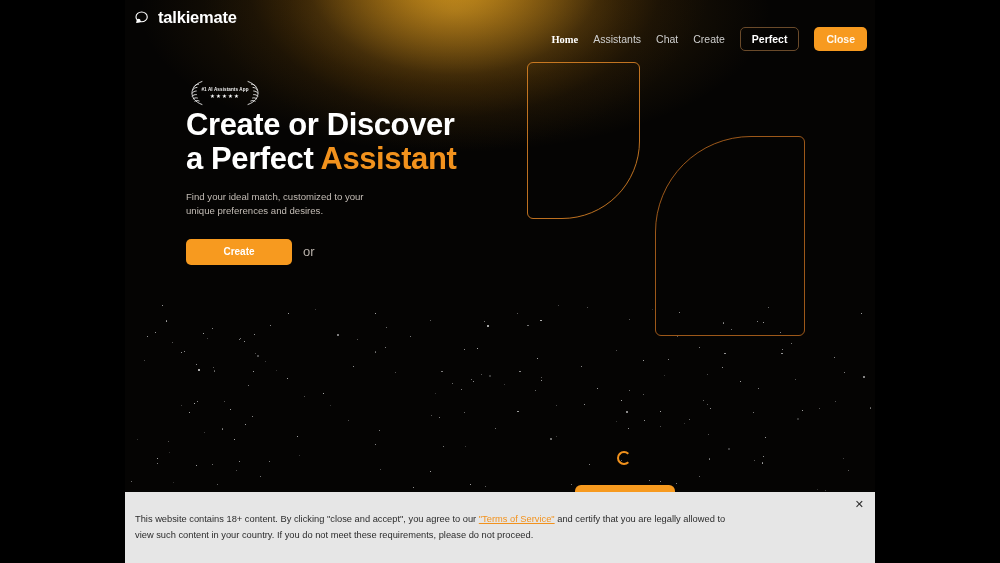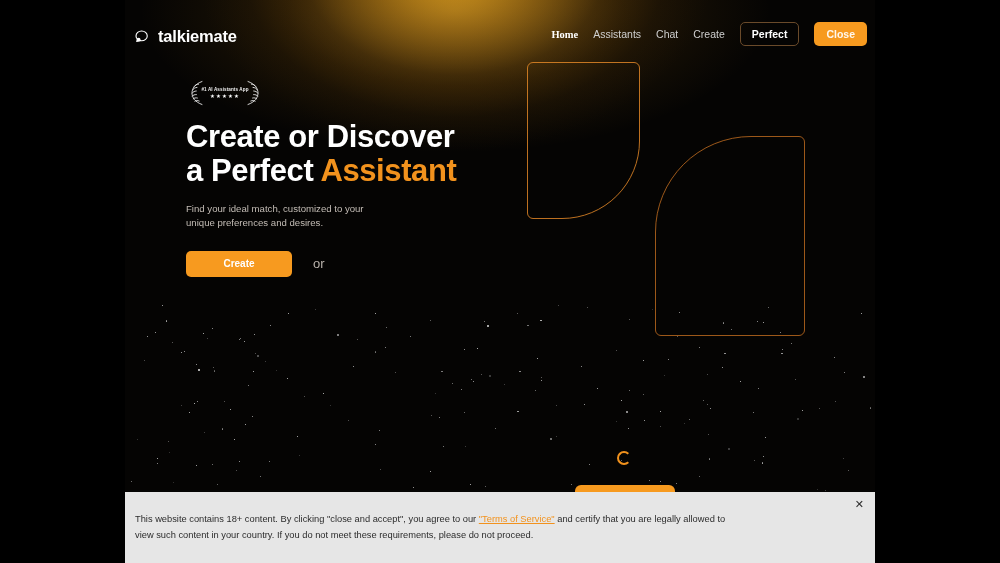--- a/index.html
+++ b/index.html
@@ -51,23 +51,24 @@
 
   
   .stars { position:absolute; left:0; top:300px; width:750px; height:263px; pointer-events:none; }
   .stars i {
     position:absolute; display:block; width:1px; height:1px;
     background:#e9e9e9; border-radius:50%;
   }
 
   
   .nav {
-    position:absolute; left:0; top:0; width:750px; height:46px;
-    display:flex; align-items:flex-end; padding:0 8px 0 8px;
+    position:absolute; left:0; top:8px; width:750px; height:46px;
+    display:flex; align-items:flex-start; padding:0 8px 0 8px;
     z-index:6;
+    flex-direction:column;
   }
   .brand { display:flex; align-items:center; gap:7px; }
   .brand-icon { width:18px; height:18px; position:relative; }
   .brand-text {
     color:#fff; font-size:16.5px; font-weight:700; letter-spacing:-0.2px;
   }
   .nav-right {
     margin-left:auto; display:flex; align-items:center; gap:15px;
   }
   .nav-link {
@@ -105,38 +106,38 @@
 
   .badge { position:relative; width:78px; height:30px; }
   .badge-inner {
     position:absolute; left:11px; top:0; width:56px; height:30px;
     display:flex; flex-direction:column; align-items:center; justify-content:center; gap:1px;
   }
   .badge-text { color:#f1f1f1; font-size:4.6px; font-weight:700; white-space:nowrap; letter-spacing:0.1px; }
   .badge-stars { color:#ffffff; font-size:5.4px; letter-spacing:1.2px; }
 
   h1.title {
-    margin-top:12px;
+    margin-top:0;
     font-size:31px; line-height:1.1; font-weight:700; color:#ffffff;
     letter-spacing:-0.4px;
   }
   h1.title .accent { color:#F2921D; }
 
   p.subtitle {
     margin-top:14px; color:#c4bdb6; font-size:9.6px; line-height:1.48;
     max-width:196px;
   }
 
   .cta-row { margin-top:20px; display:flex; align-items:center; gap:11px; }
   .btn-create {
     width:106px; height:26px; border:none; border-radius:5px;
     background:#F79A1F; color:#ffffff; font-size:10px; font-weight:600;
     display:flex; align-items:center; justify-content:center;
   }
-  .or { color:#b9b2ab; font-size:13px;margin-left:10px; }
+  .or { color:#b9b2ab; font-size:13px; }
   .btn-discover {
     width:106px; height:26px; border:1px solid #6d4a2c; border-radius:5px;
     background:transparent; color:#ffffff; font-size:10px; font-weight:600;
     display:flex; align-items:center; justify-content:center;
   }
 
   .social {
     margin-top:21px; display:inline-flex; align-items:center; gap:7px;
     background:#1a1918; border-radius:14px; padding:4px 11px 4px 5px;
   }

